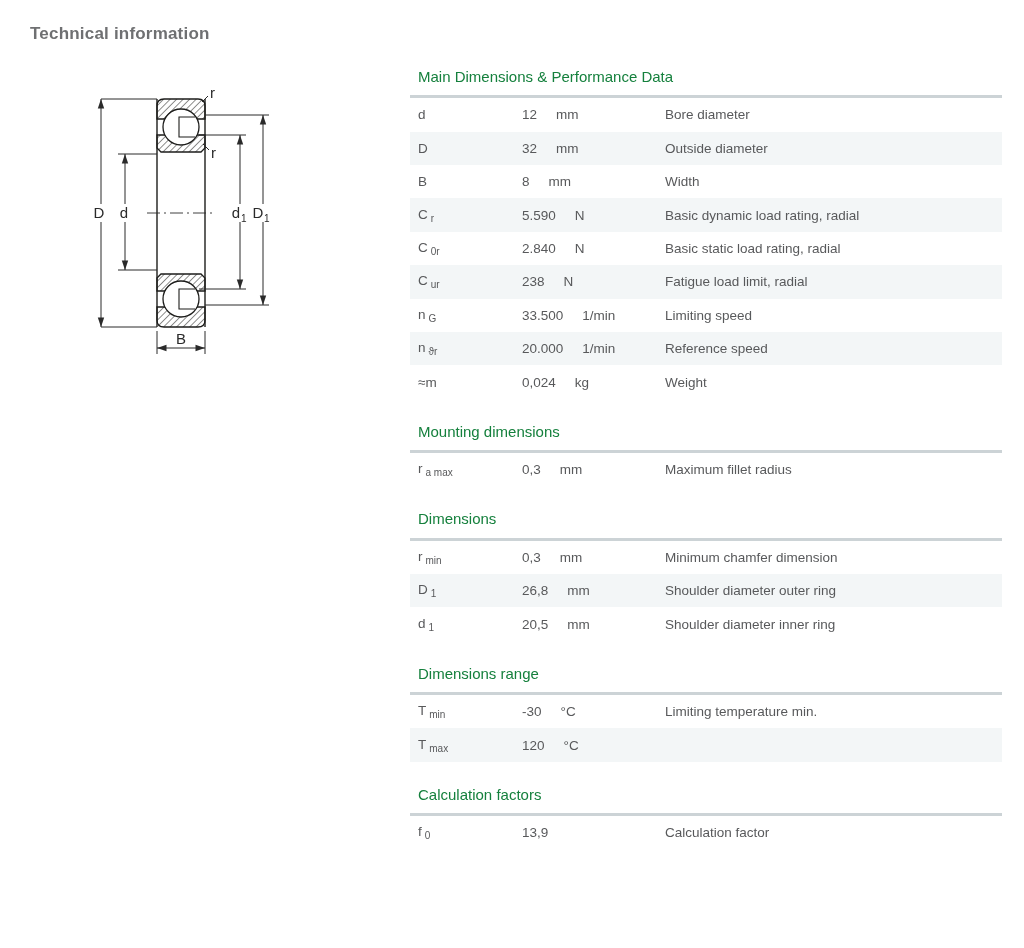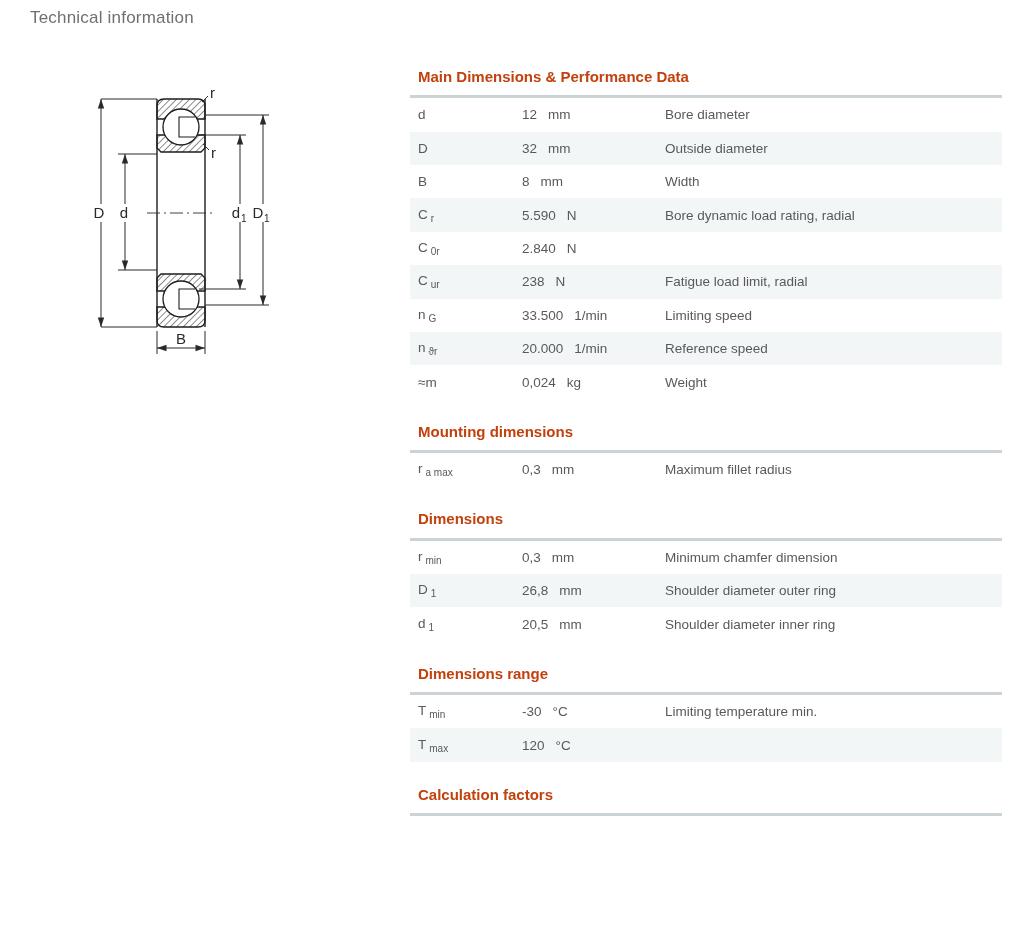--- a/index.html
+++ b/index.html
@@ -2,40 +2,40 @@
 <html><head>
 <meta charset="utf-8">
 <style>
   html,body{margin:0;padding:0;}
   body{
     width:1024px;height:948px;position:relative;overflow:hidden;
     background:#ffffff;font-family:"Liberation Sans",sans-serif;
     -webkit-font-smoothing:antialiased;
   }
   .page-title{
-    position:absolute;left:30px;top:8px;margin:0;
-    font-size:17px;font-weight:400;color:#6f7072;letter-spacing:.2px;
+    position:absolute;left:30px;top:24px;margin:0;
+    font-size:17px;font-weight:700;color:#6f7072;letter-spacing:.2px;
   }
   .diagram-wrap{position:absolute;left:80px;top:80px;width:210px;height:290px;}
   .tables{position:absolute;left:410px;top:68px;width:592px;}
   .section-title{
     margin:24px 0 10px 0;padding-left:8px;
-    font-size:15px;font-weight:700;color:#c2410c;line-height:1.15;
+    font-size:15px;font-weight:400;color:#15803d;line-height:1.15;
   }
   section:first-child .section-title{margin-top:0;}
   .divider{height:3px;background:#ccd3d6;}
   .trow{
     display:grid;grid-template-columns:112px 143px 1fr;
     height:33.4px;align-items:center;
     font-size:13.5px;color:#58595b;
   }
   .trow.alt{background:#f3f6f7;}
   .c-sym{padding-left:8px;white-space:nowrap;}
   .sub{font-size:10px;vertical-align:-3px;margin-left:3px;}
-  .unit{margin-left:11px;}
+  .unit{margin-left:19px;}
   
   .blk{fill:url(#hatch);stroke:#1d1d1b;stroke-width:1.3;}
   .ball{fill:#ffffff;stroke:#1d1d1b;stroke-width:1.3;}
   .edge{stroke:#1d1d1b;stroke-width:1.4;}
   .thin{stroke:#1d1d1b;stroke-width:1.1;fill:none;}
   .dim{stroke:#2a2a2a;stroke-width:1;}
   .cl{stroke:#2a2a2a;stroke-width:.9;stroke-dasharray:13 4 2 4;}
   .arr{fill:#2a2a2a;stroke:none;}
   .lbl{font-size:15px;fill:#2a2a2a;}
   .lbl-sub{font-size:10px;fill:#2a2a2a;}
@@ -143,25 +143,26 @@
         <div class="c-desc">Outside diameter</div>
       </div>
       <div class="trow">
         <div class="c-sym"><span class="sym">B</span></div>
         <div class="c-val"><span class="val">8</span><span class="unit">mm</span></div>
         <div class="c-desc">Width</div>
       </div>
       <div class="trow alt">
         <div class="c-sym"><span class="sym">C</span><span class="sub">r</span></div>
         <div class="c-val"><span class="val">5.590</span><span class="unit">N</span></div>
-        <div class="c-desc">Bore dynamic load rating, radial</div>
+        <div class="c-desc">Basic dynamic load rating, radial</div>
       </div>
       <div class="trow">
         <div class="c-sym"><span class="sym">C</span><span class="sub">0r</span></div>
         <div class="c-val"><span class="val">2.840</span><span class="unit">N</span></div>
+        <div class="c-desc">Basic static load rating, radial</div>
       </div>
       <div class="trow alt">
         <div class="c-sym"><span class="sym">C</span><span class="sub">ur</span></div>
         <div class="c-val"><span class="val">238</span><span class="unit">N</span></div>
         <div class="c-desc">Fatigue load limit, radial</div>
       </div>
       <div class="trow">
         <div class="c-sym"><span class="sym">n</span><span class="sub">G</span></div>
         <div class="c-val"><span class="val">33.500</span><span class="unit">1/min</span></div>
         <div class="c-desc">Limiting speed</div>
@@ -214,14 +215,19 @@
         <div class="c-desc">Limiting temperature min.</div>
       </div>
       <div class="trow alt">
         <div class="c-sym"><span class="sym">T</span><span class="sub">max</span></div>
         <div class="c-val"><span class="val">120</span><span class="unit">°C</span></div>
       </div>
     </section>
     <section>
       <h2 class="section-title">Calculation factors</h2>
       <div class="divider"></div>
+      <div class="trow">
+        <div class="c-sym"><span class="sym">f</span><span class="sub">0</span></div>
+        <div class="c-val"><span class="val">13,9</span></div>
+        <div class="c-desc">Calculation factor</div>
+      </div>
     </section>
   </div>
 
 </body></html>

